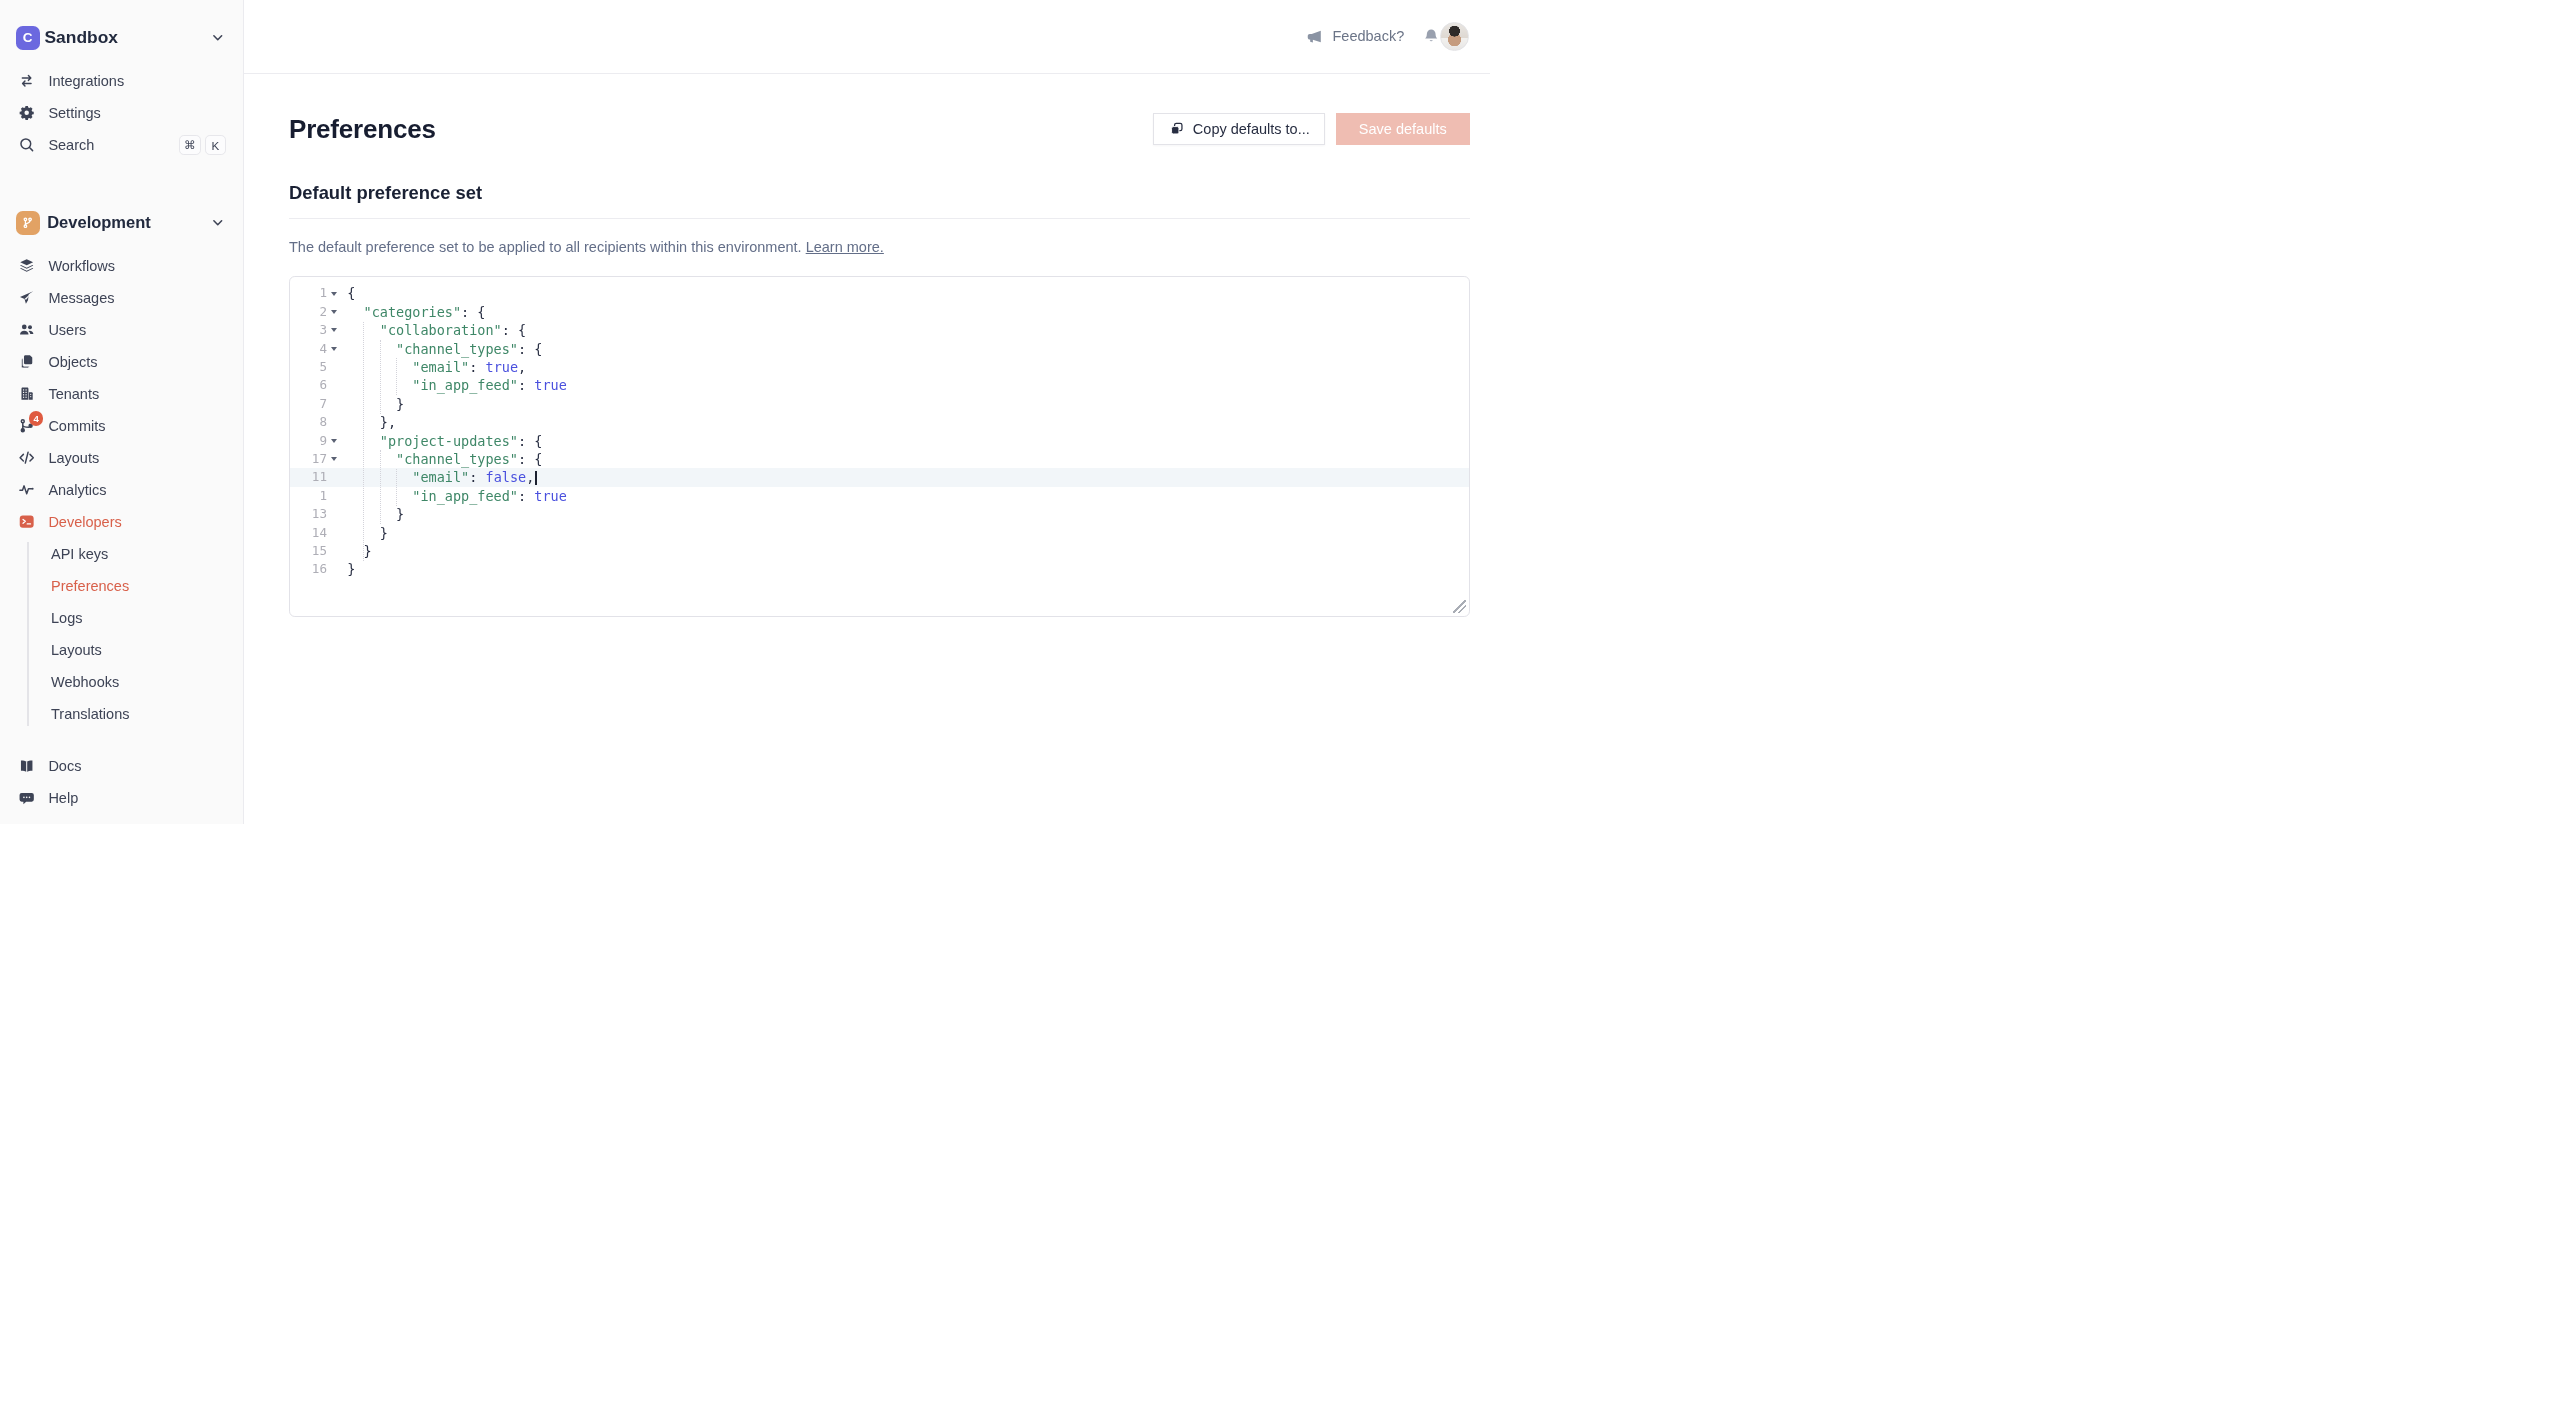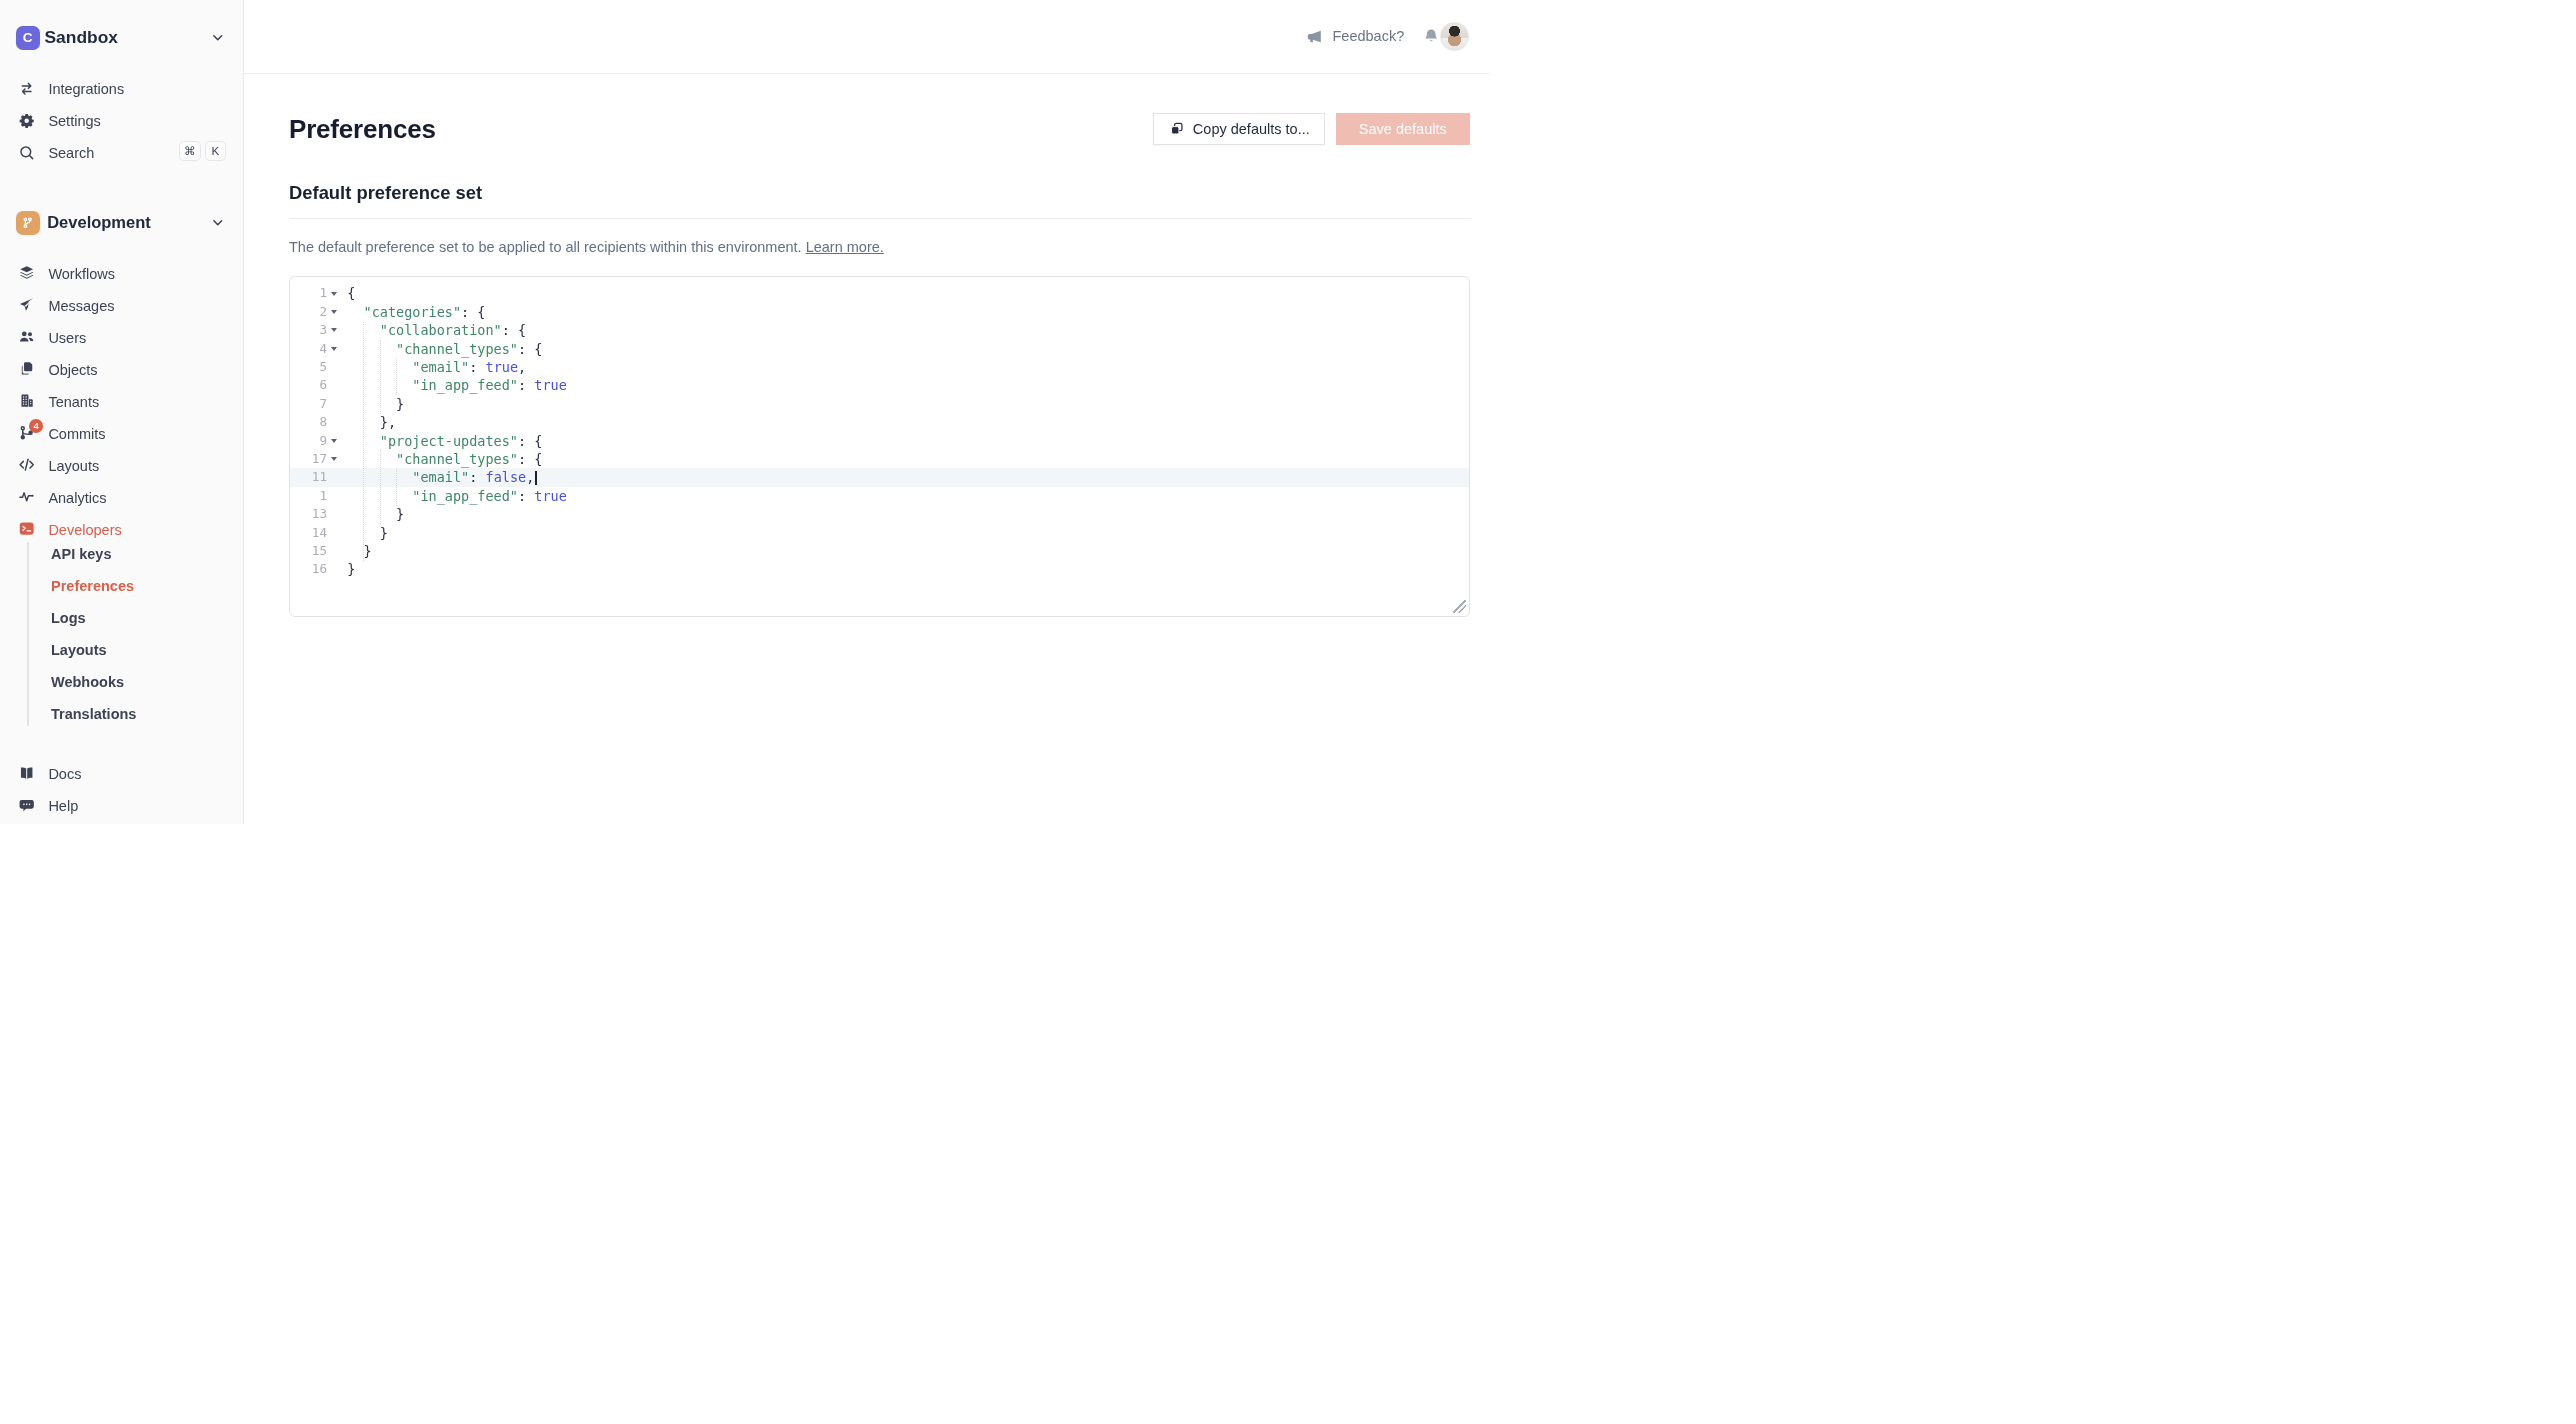--- a/index.html
+++ b/index.html
@@ -8,21 +8,21 @@
   .app { display:flex; width:100%; height:100%; }
 
   
   .sidebar { width:244px; min-width:244px; height:100%; background:#FAFAFA;
     border-right:1px solid #EBEBEF; display:flex; flex-direction:column; padding-top:19.4px; }
   .ws-row { display:flex; align-items:center; height:37px; padding:0 17.4px 0 15.5px; cursor:pointer; }
   .ws-logo { width:24px; height:24px; border-radius:6.8px; background:#6B68DF; color:#fff;
     font-size:13.5px; font-weight:700; display:flex; align-items:center; justify-content:center; }
   .ws-name { font-size:17.4px; font-weight:700; color:#222A3E; margin-left:5px; flex:1; }
   .chev { width:15.5px; height:15.5px; color:#3D4355; }
-  .side-item { display:flex; align-items:flex-end; height:32px; padding:0 17.4px 0 18.4px;
+  .side-item { display:flex; align-items:center; height:32px; padding:0 17.4px 0 18.4px;
     font-size:14.5px; font-weight:500; color:#3D4355; cursor:pointer; position:relative; }
   .s-icon { width:17.4px; height:17.4px; margin-right:12.6px; display:flex; align-items:center;
     justify-content:center; color:#3D4355; position:relative; flex:none; }
   .s-icon svg { width:17.4px; height:17.4px; }
   .s-label { flex:1; white-space:nowrap; }
   .side-item.active, .side-item.active .s-icon { color:#D8604A; }
   .nav-top { margin-top:8.7px; }
   .env-row { display:flex; align-items:center; height:39px; padding:0 17.4px 0 15.5px;
     margin-top:42px; cursor:pointer; }
   .env-logo { width:24px; height:24px; border-radius:6.8px; background:#E2A264;
@@ -33,21 +33,21 @@
   .badge { position:absolute; top:-5.8px; right:-7.7px; min-width:14.5px; height:14.5px;
     background:#DF5B41; color:#fff; border-radius:7.7px; font-size:9.7px; font-weight:700;
     display:flex; align-items:center; justify-content:center; padding:0 2.9px; }
   .keys { display:flex; gap:4.8px; }
   .key { min-width:20.3px; height:20.3px; padding:0 3.9px; background:#FCFCFD; border:1px solid #E7E7EB;
     border-radius:4.8px; font-size:11.6px; color:#3D4355; display:flex; align-items:center;
     justify-content:center; }
   .subnav { position:relative; padding-left:0; }
   .subnav .subline { position:absolute; left:27px; top:3.9px; bottom:3.9px; width:1.9px; background:#E4E4E8; }
   .sub-item { display:flex; align-items:center; height:32px; padding-left:51px;
-    font-size:14.5px; font-weight:700; color:#3D4355; cursor:pointer; }
+    font-size:14.5px; font-weight:400; color:#3D4355; cursor:pointer; }
   .sub-item.active { color:#D8604A; }
   .spacer { flex:1; }
   .nav-bottom { padding-bottom:9.7px; }
 
   
   .main-col { flex:1; display:flex; flex-direction:column; min-width:0; }
   .topbar { height:74px; min-height:74px; border-bottom:1px solid #ECECF0;
     display:flex; align-items:center; justify-content:flex-end; padding-right:21px; }
   .feedback { display:flex; align-items:center; gap:8.7px; color:#6B7487; font-size:14.5px;
     cursor:pointer; margin-right:17.4px; }

